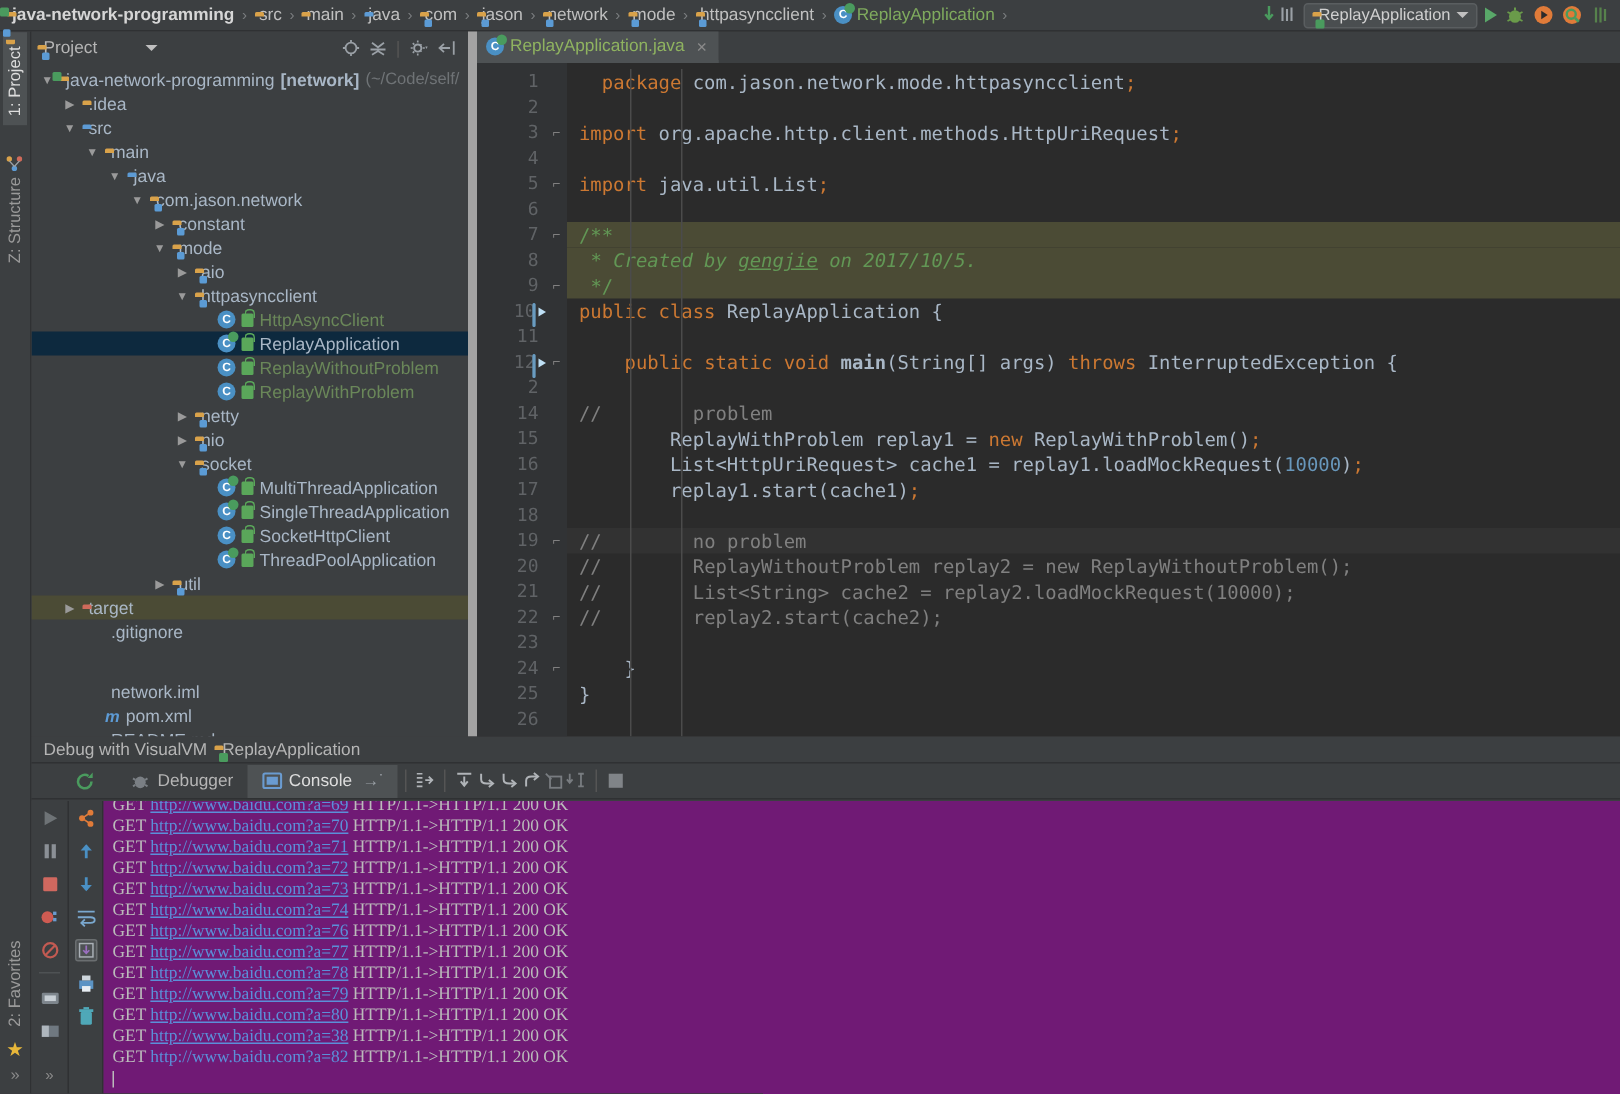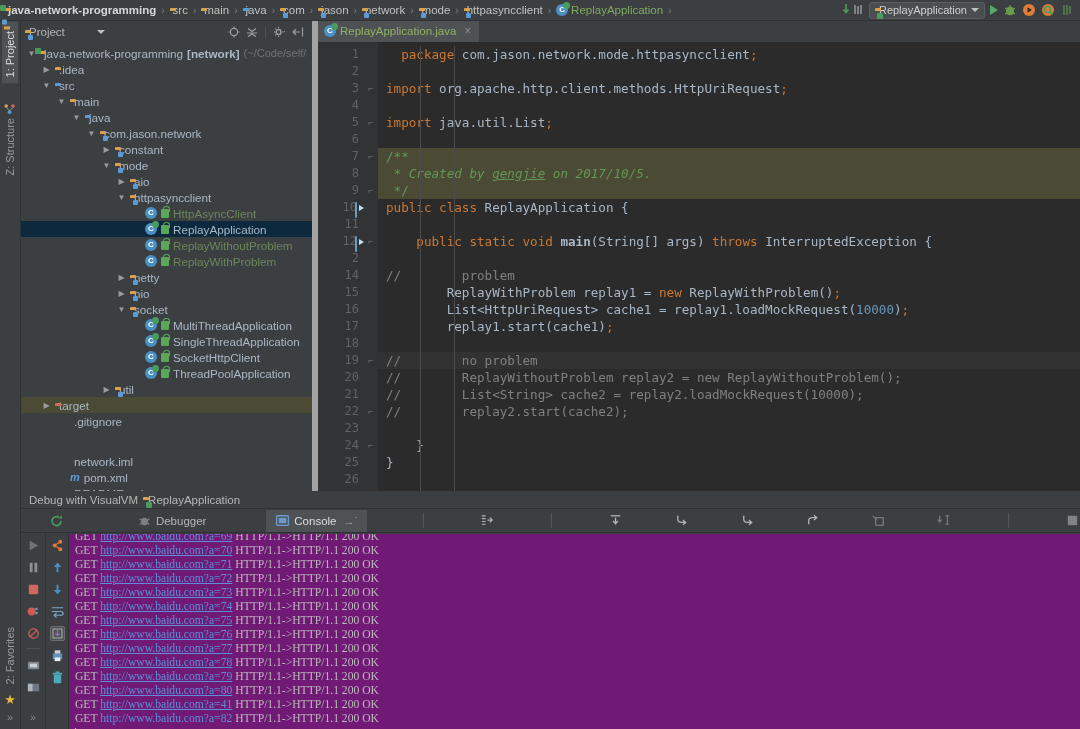--- a/index.html
+++ b/index.html
@@ -116,21 +116,21 @@
   .lnk { color: #629755; font-style: italic; text-decoration: underline; }
   .indentline { position: absolute; top: 4px; bottom: 0; width: 1px; background: #4b4b4b; }
   .gmark { position: absolute; right: 2px; width: 11px; height: 11px; }
   .runmark { width: 11px; height: 11px; background: #4a6f8a; border: 1px solid #6a9cc0; border-radius: 1px; position: relative; }
   .runmark:after { content:""; position: absolute; left: 3px; top: 2px; border-left: 5px solid #bfe0f5; border-top: 3.5px solid transparent; border-bottom: 3.5px solid transparent; }
 
   
   .debugpanel { position: absolute; left: 21px; top: 491px; width: 1059px; height: 238px; background: #3c3f41; }
   .dbgtitle { height: 18px; display: flex; align-items: center; gap: 5px; padding-left: 8px;
               font-size: 11.5px; color: #b5b5b5; border-bottom: 1px solid #2f3133; }
-  .dbgtabs { height: 24px; display: flex; align-items: center; gap: 0; padding-left: 28px; border-bottom: 1px solid #2f3133; justify-content: space-between; }
+  .dbgtabs { height: 24px; display: flex; align-items: center; gap: 0; padding-left: 28px; border-bottom: 1px solid #2f3133; }
   .dtab { height: 22px; display: flex; align-items: center; gap: 4px; padding: 0 9px; font-size: 11.5px; color: #b5b5b5; }
   .dtab.active { background: #4e5254; color: #ddd; }
   .dsep { width: 1px; height: 15px; background: #555; margin: 0 5px; }
   .dbgicon { width: 15px; height: 15px; flex: none; }
 
   .dbgbody { position: absolute; left: 0; top: 43px; right: 0; bottom: 0; display: flex; }
   .dcol { width: 24px; background: #3c3f41; display: flex; flex-direction: column; align-items: center; padding-top: 4px; gap: 7px; }
   .dcol.b { border-left: 1px solid #2f3133; border-right: 1px solid #2f3133; }
   .console { flex: 1; background: #701a75; overflow: hidden; padding: 2px 0 0 6px;
              font-family: Liberation Serif, serif; font-size: 11.6px; }
@@ -662,25 +662,24 @@
             <rect x="6" y="1.5" width="4" height="1.6" fill="#4fa8b8"></rect>
           </svg>
       </div>
       <div class="console" id="console">
           <div class="coline" style="margin-top: -6px;"><span>GET </span><span class="url">http://www.baidu.com?a=69</span><span> HTTP/1.1-&gt;HTTP/1.1 200 OK</span></div>
           <div class="coline"><span>GET </span><span class="url">http://www.baidu.com?a=70</span><span> HTTP/1.1-&gt;HTTP/1.1 200 OK</span></div>
           <div class="coline"><span>GET </span><span class="url">http://www.baidu.com?a=71</span><span> HTTP/1.1-&gt;HTTP/1.1 200 OK</span></div>
           <div class="coline"><span>GET </span><span class="url">http://www.baidu.com?a=72</span><span> HTTP/1.1-&gt;HTTP/1.1 200 OK</span></div>
           <div class="coline"><span>GET </span><span class="url">http://www.baidu.com?a=73</span><span> HTTP/1.1-&gt;HTTP/1.1 200 OK</span></div>
           <div class="coline"><span>GET </span><span class="url">http://www.baidu.com?a=74</span><span> HTTP/1.1-&gt;HTTP/1.1 200 OK</span></div>
-          <div class="coline"><span>GET </span><span class="url">http://www.baidu.com?a=75</span><span> HTTP/1.1-&gt;HTTP/1.1 200 OK</span></div>
           <div class="coline"><span>GET </span><span class="url">http://www.baidu.com?a=76</span><span> HTTP/1.1-&gt;HTTP/1.1 200 OK</span></div>
           <div class="coline"><span>GET </span><span class="url">http://www.baidu.com?a=77</span><span> HTTP/1.1-&gt;HTTP/1.1 200 OK</span></div>
           <div class="coline"><span>GET </span><span class="url">http://www.baidu.com?a=78</span><span> HTTP/1.1-&gt;HTTP/1.1 200 OK</span></div>
           <div class="coline"><span>GET </span><span class="url">http://www.baidu.com?a=79</span><span> HTTP/1.1-&gt;HTTP/1.1 200 OK</span></div>
           <div class="coline"><span>GET </span><span class="url">http://www.baidu.com?a=80</span><span> HTTP/1.1-&gt;HTTP/1.1 200 OK</span></div>
-          <div class="coline"><span>GET </span><span class="url">http://www.baidu.com?a=41</span><span> HTTP/1.1-&gt;HTTP/1.1 200 OK</span></div>
+          <div class="coline"><span>GET </span><span class="url">http://www.baidu.com?a=38</span><span> HTTP/1.1-&gt;HTTP/1.1 200 OK</span></div>
           <div class="coline"><span>GET </span><span class="url plain">http://www.baidu.com?a=82</span><span> HTTP/1.1-&gt;HTTP/1.1 200 OK</span></div>
           <div class="coline"><span class="cursorbar"></span></div>
         </div>
     </div>
   </div>
 </div>
 
 </body></html>

